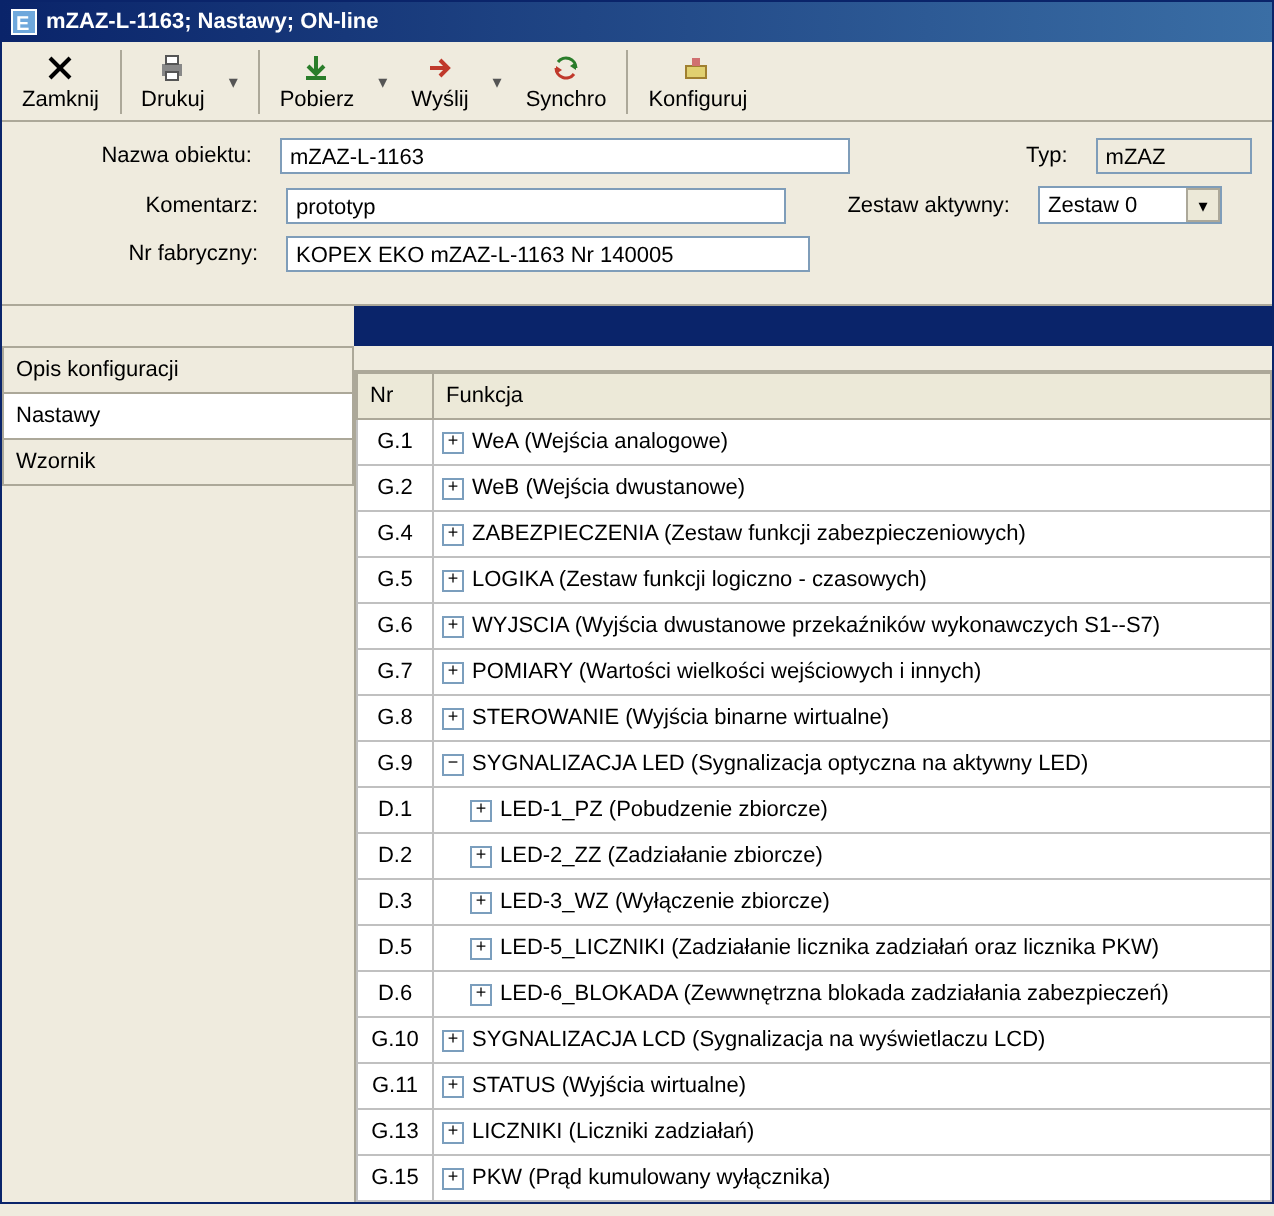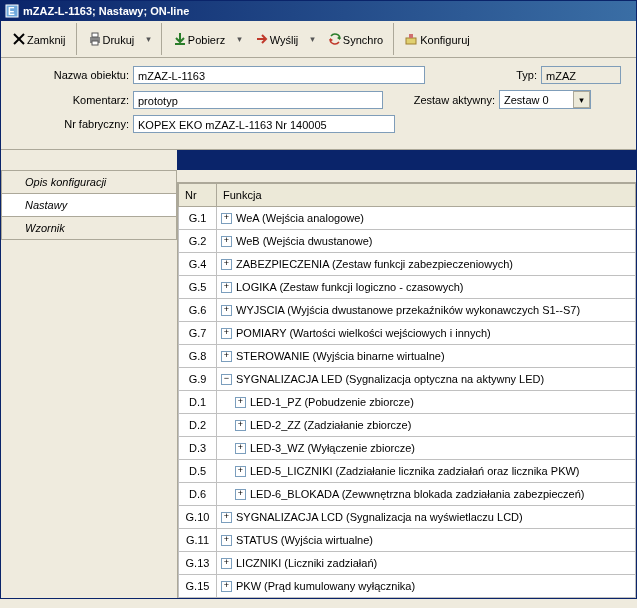--- a/index.html
+++ b/index.html
@@ -1,34 +1,34 @@
 <!DOCTYPE html>
 <html><head>
 <meta charset="utf-8">
 <style>
   html,body{margin:0;padding:0;font-family:Tahoma,Arial,sans-serif;font-size:11px;color:#000;background:#efebde;}
   .window{width:637px;box-sizing:border-box;border:1px solid #0a246a;}
   .titlebar{background:linear-gradient(to right,#0a246a,#3a6ea5);color:#fff;height:20px;line-height:20px;padding-left:4px;font-weight:bold;display:flex;align-items:center;}
   .titlebar svg{margin-right:4px;}
   .toolbar{background:#efebde;border-bottom:1px solid #aca899;padding:2px 4px;display:flex;align-items:center;}
-  .tool{display:flex;flex-direction:row;align-items:center;text-align:center;padding:2px 6px;cursor:default;}
+  .tool{display:flex;flex-direction:column;align-items:center;text-align:center;padding:2px 6px;cursor:default;}
   .tool .ic{height:18px;display:flex;align-items:center;justify-content:center;}
   .tool .lbl{font-size:11px;padding-top:1px;}
   .tool-sep{width:1px;height:32px;background:#aca899;margin:0 4px;}
   .dd{font-size:9px;color:#555;padding:0 6px;align-self:center;}
   .form-area{padding:8px 10px 10px 10px;background:#efebde;border-bottom:1px solid #aca899;}
   .row{display:flex;margin-bottom:6px;align-items:center;}
-  .row label{text-align:right;padding-right:4px;}
+  .row label{text-align:right;padding-right:14px;}
   .field{background:#fff;border:1px solid #7f9db9;height:18px;line-height:18px;padding:0 4px;box-sizing:border-box;font-size:11px;}
   .select{background:#fff;border:1px solid #7f9db9;height:19px;display:flex;align-items:center;padding-left:4px;box-sizing:border-box;}
   .select .arrow{width:15px;height:15px;background:#ece9d8;border:1px solid #aca899;margin-left:auto;display:flex;align-items:center;justify-content:center;font-size:9px;}
   .content-strip{height:20px;background:#0a246a;margin-left:176px;}
   .body-wrap{display:flex;}
   .side-tabs{width:176px;box-sizing:border-box;background:#efebde;}
-  .side-tab{height:22px;line-height:22px;padding-left:23px;border:1px solid #aca899;border-top:none;background:#efebde;cursor:default;font-style:italic;}
+  .side-tab{height:22px;line-height:22px;padding-left:6px;border:1px solid #aca899;border-top:none;background:#efebde;cursor:default;}
   .side-tab.first{border-top:1px solid #aca899;}
   .side-tab.active{background:#ffffff;}
   .grid-wrap{flex:1;background:#fff;border-top:1px solid #aca899;border-left:1px solid #aca899;min-height:380px;}
   table{border-collapse:collapse;width:100%;table-layout:fixed;}
   th{background:#ece9d8;border:1px solid #aca899;text-align:left;padding:2px 6px;font-weight:normal;font-size:11px;height:18px;}
   td{border:1px solid #c0c0c0;padding:2px 4px;font-size:11px;height:18px;white-space:nowrap;overflow:hidden;}
   td.nr{text-align:center;width:36px;}
   .expander{display:inline-block;width:9px;height:9px;border:1px solid #7b9ebd;text-align:center;line-height:7px;font-size:9px;color:#000;margin-right:4px;vertical-align:middle;}
   .indent{display:inline-block;width:14px;}
   .col-nr{width:38px;}

